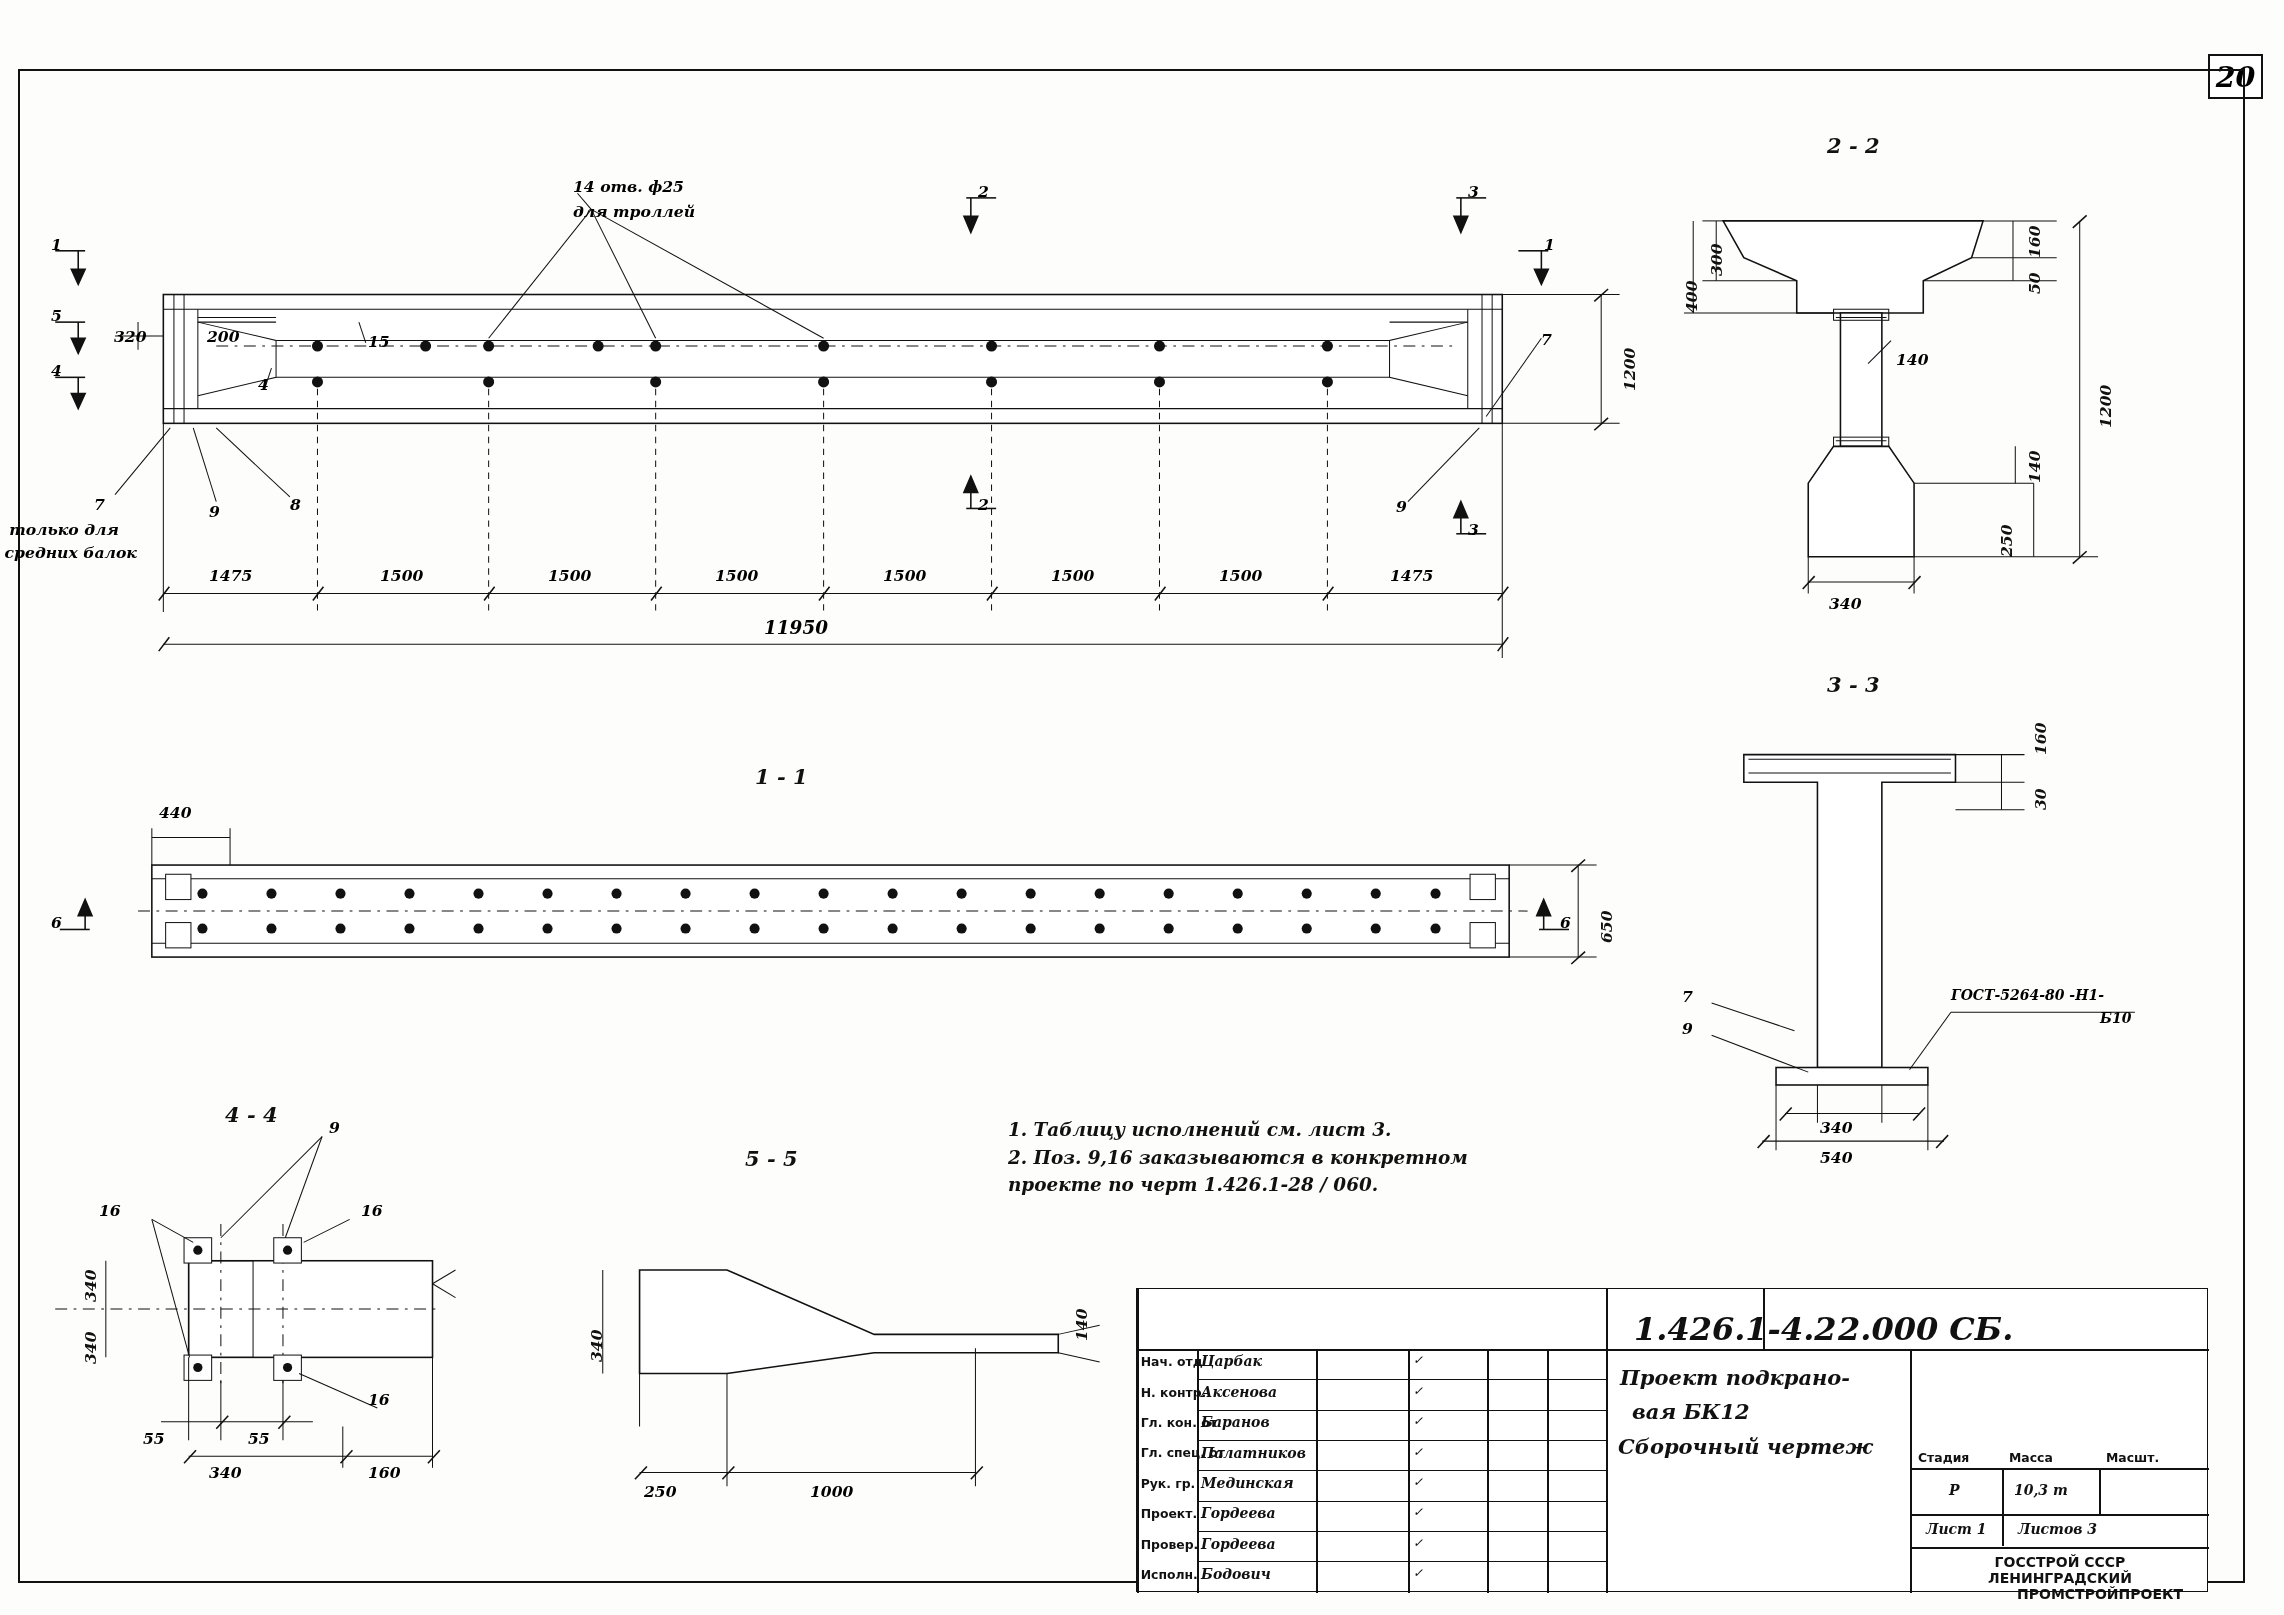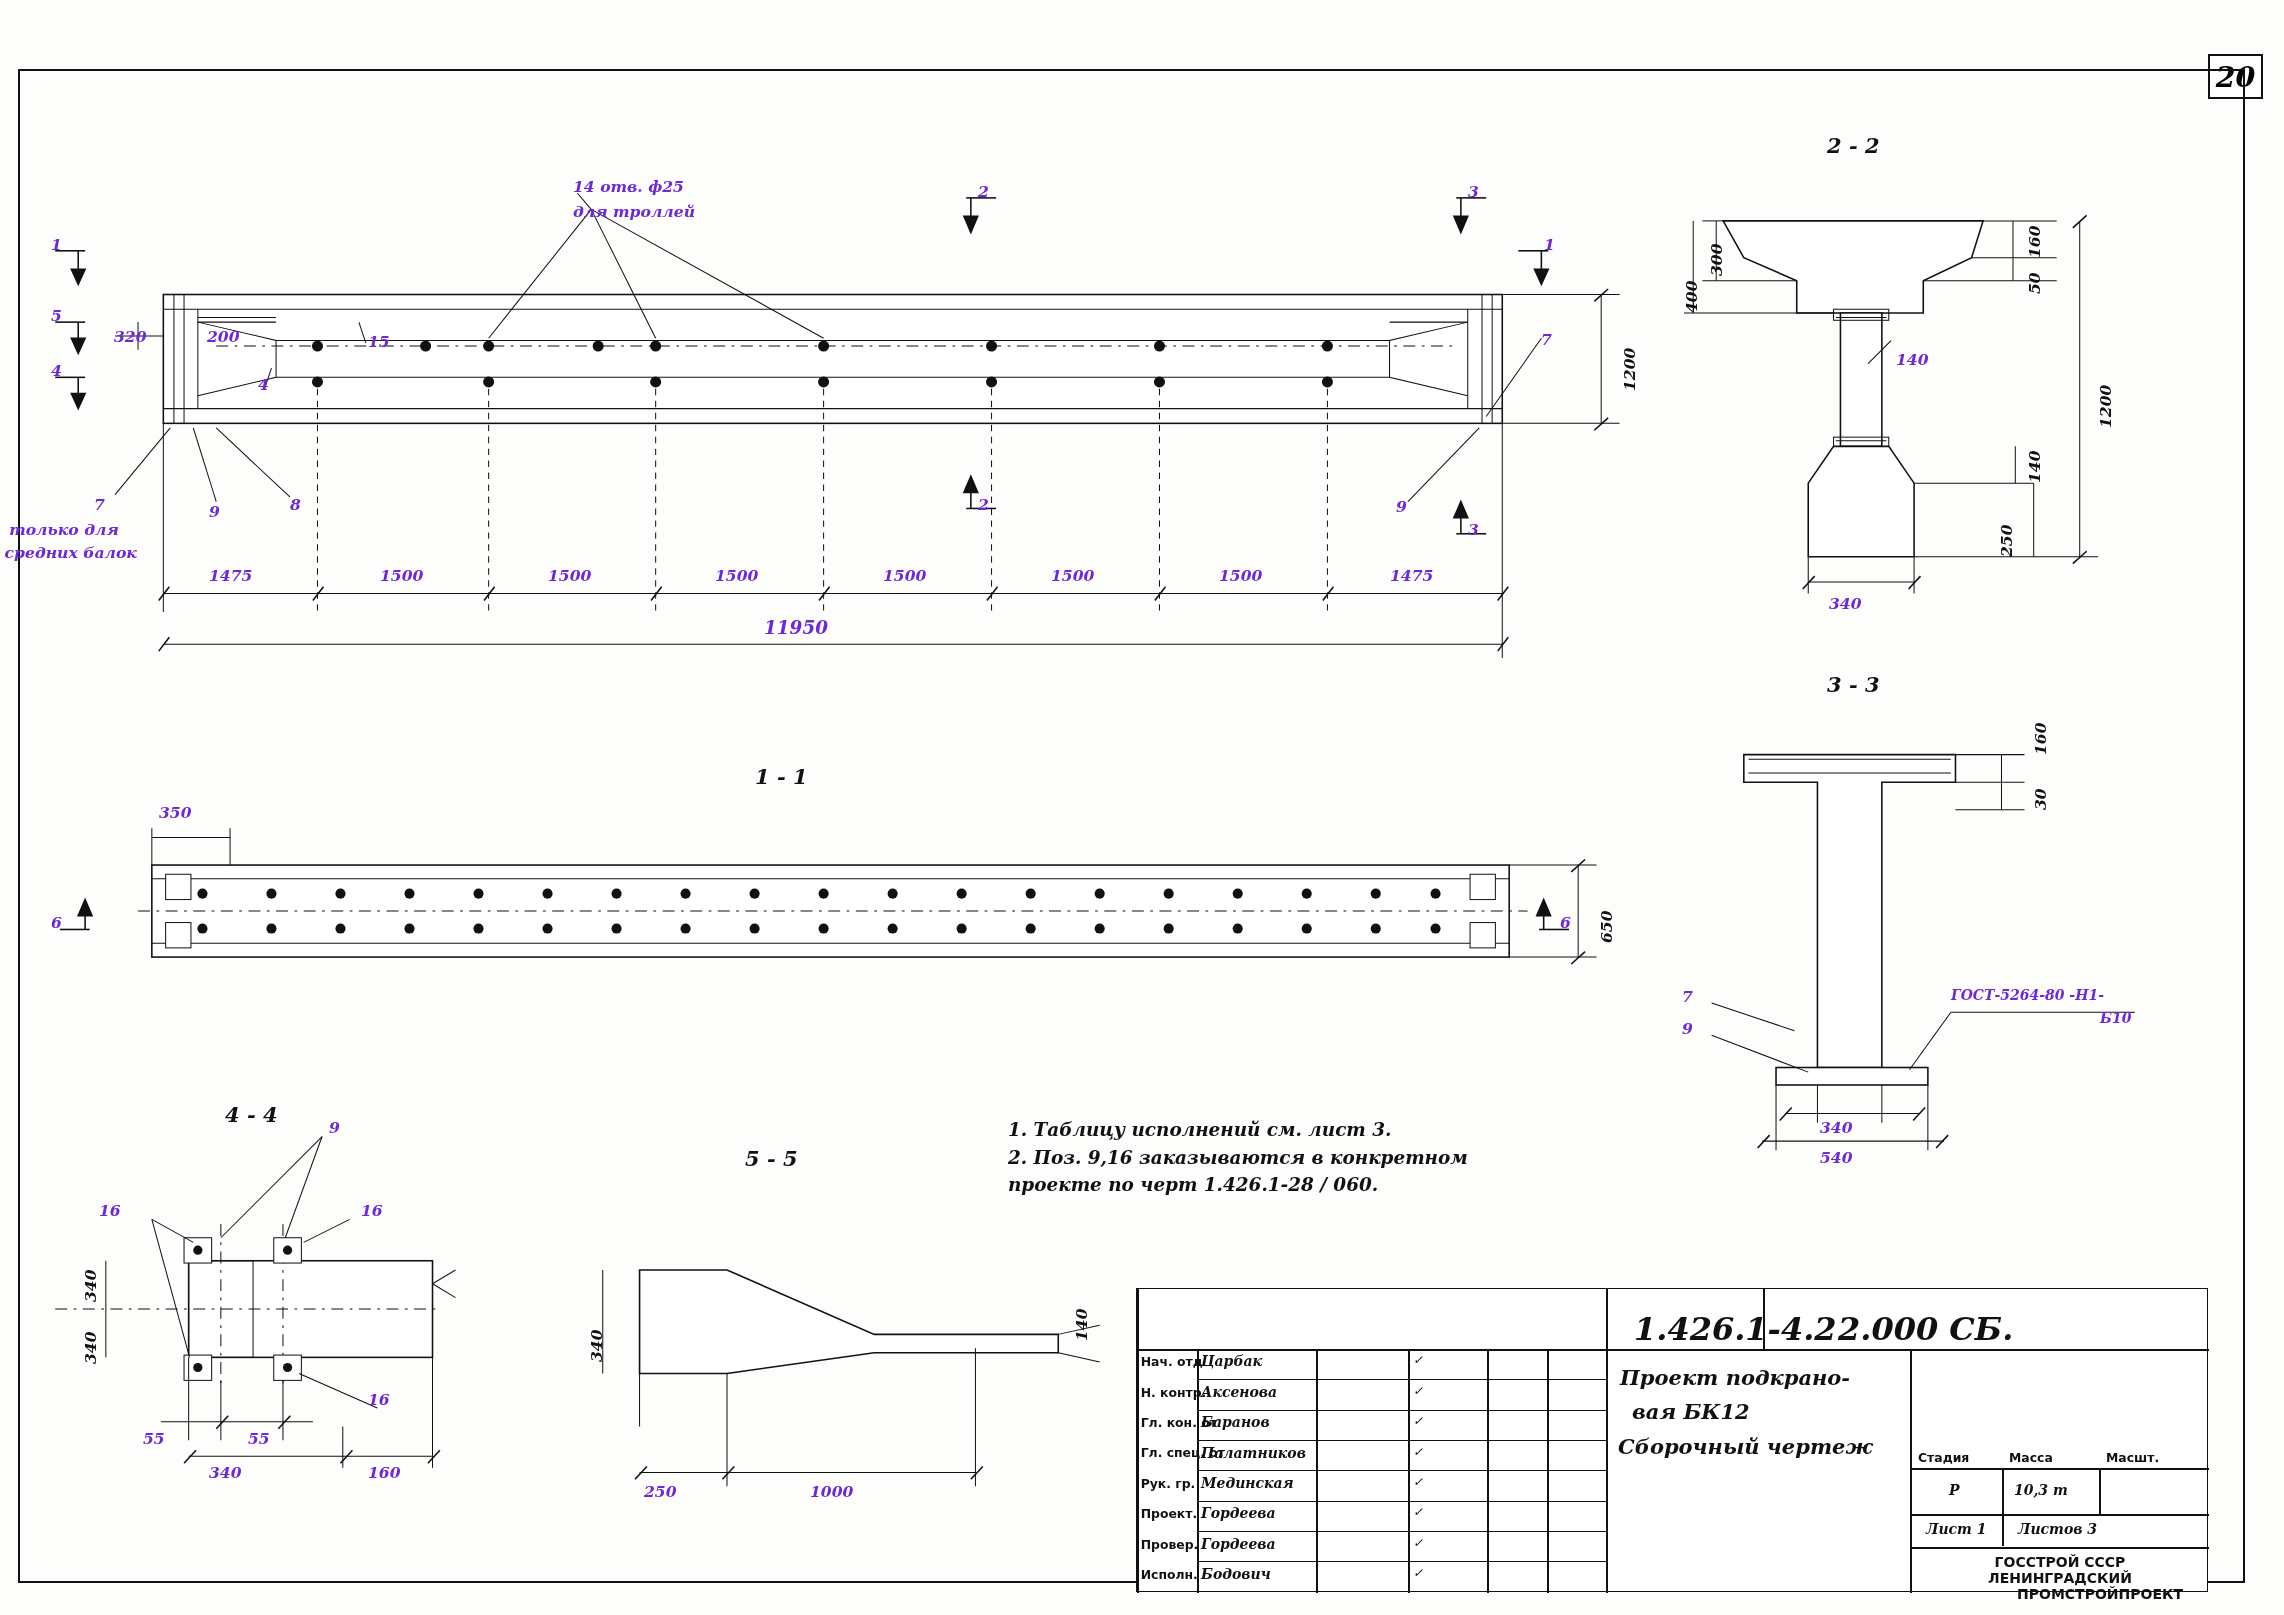--- a/index.html
+++ b/index.html
@@ -20,21 +20,21 @@
   .pagebox{
     position:absolute;right:21px;top:54px;
     width:51px;height:41px;border:2.3px solid #111;
     display:flex;align-items:center;justify-content:center;
     font-family:"DejaVu Serif",serif;font-weight:bold;font-size:28.5px;
     font-style:italic;
     background:#fff;
   }
   .hand{font-family:"DejaVu Serif",serif;font-style:italic;font-weight:bold;}
   .lbl{position:absolute;white-space:nowrap;}
-  .dim{font-family:"DejaVu Serif",serif;font-style:italic;font-weight:bold;font-size:15.6px;color:#6d28d9;}
+  .dim{font-family:"DejaVu Serif",serif;font-style:italic;font-weight:bold;font-size:15.6px;color:#000000;}
   .dimv{font-family:"DejaVu Serif",serif;font-style:italic;font-weight:bold;font-size:15.6px;color:#111;
         transform:rotate(-90deg);transform-origin:left top;}
   .ttl{font-family:"DejaVu Serif",serif;font-style:italic;font-weight:bold;font-size:21px;color:#111;}
   .note{font-family:"DejaVu Serif",serif;font-style:italic;font-weight:bold;font-size:18.4px;color:#111;line-height:1.35;}
   svg{position:absolute;left:0;top:0;overflow:visible;}
   .ln{stroke:#111;fill:none;}
   .thin{stroke-width:2.2;}
   .med{stroke-width:3.4;}
   .dash{stroke-dasharray:26 14 6 14;}
   .dash2{stroke-dasharray:14 12;}
@@ -441,21 +441,21 @@
   <div class="lbl dim" style="left:380px;top:566px;">1500</div>
   <div class="lbl dim" style="left:548px;top:566px;">1500</div>
   <div class="lbl dim" style="left:715px;top:566px;">1500</div>
   <div class="lbl dim" style="left:883px;top:566px;">1500</div>
   <div class="lbl dim" style="left:1051px;top:566px;">1500</div>
   <div class="lbl dim" style="left:1219px;top:566px;">1500</div>
   <div class="lbl dim" style="left:1390px;top:566px;">1475</div>
   <div class="lbl dim" style="left:764px;top:617px;font-size:18.4px;">11950</div>
 
   <div class="lbl ttl" style="left:755px;top:764px;">1 - 1</div>
-  <div class="lbl dim" style="left:159px;top:803px;">350</div>
+  <div class="lbl dim" style="left:159px;top:803px;">440</div>
   <div class="lbl dimv" style="left:1597px;top:943px;">650</div>
   <div class="lbl dim" style="left:51px;top:913px;">6</div>
   <div class="lbl dim" style="left:1560px;top:913px;">6</div>
 
   <div class="lbl ttl" style="left:1827px;top:133px;">2 - 2</div>
   <div class="lbl dimv" style="left:1707px;top:276px;">300</div>
   <div class="lbl dimv" style="left:2025px;top:258px;">160</div>
   <div class="lbl dimv" style="left:2025px;top:294px;">50</div>
   <div class="lbl dimv" style="left:1682px;top:313px;">400</div>
   <div class="lbl dim" style="left:1896px;top:350px;">140</div>

